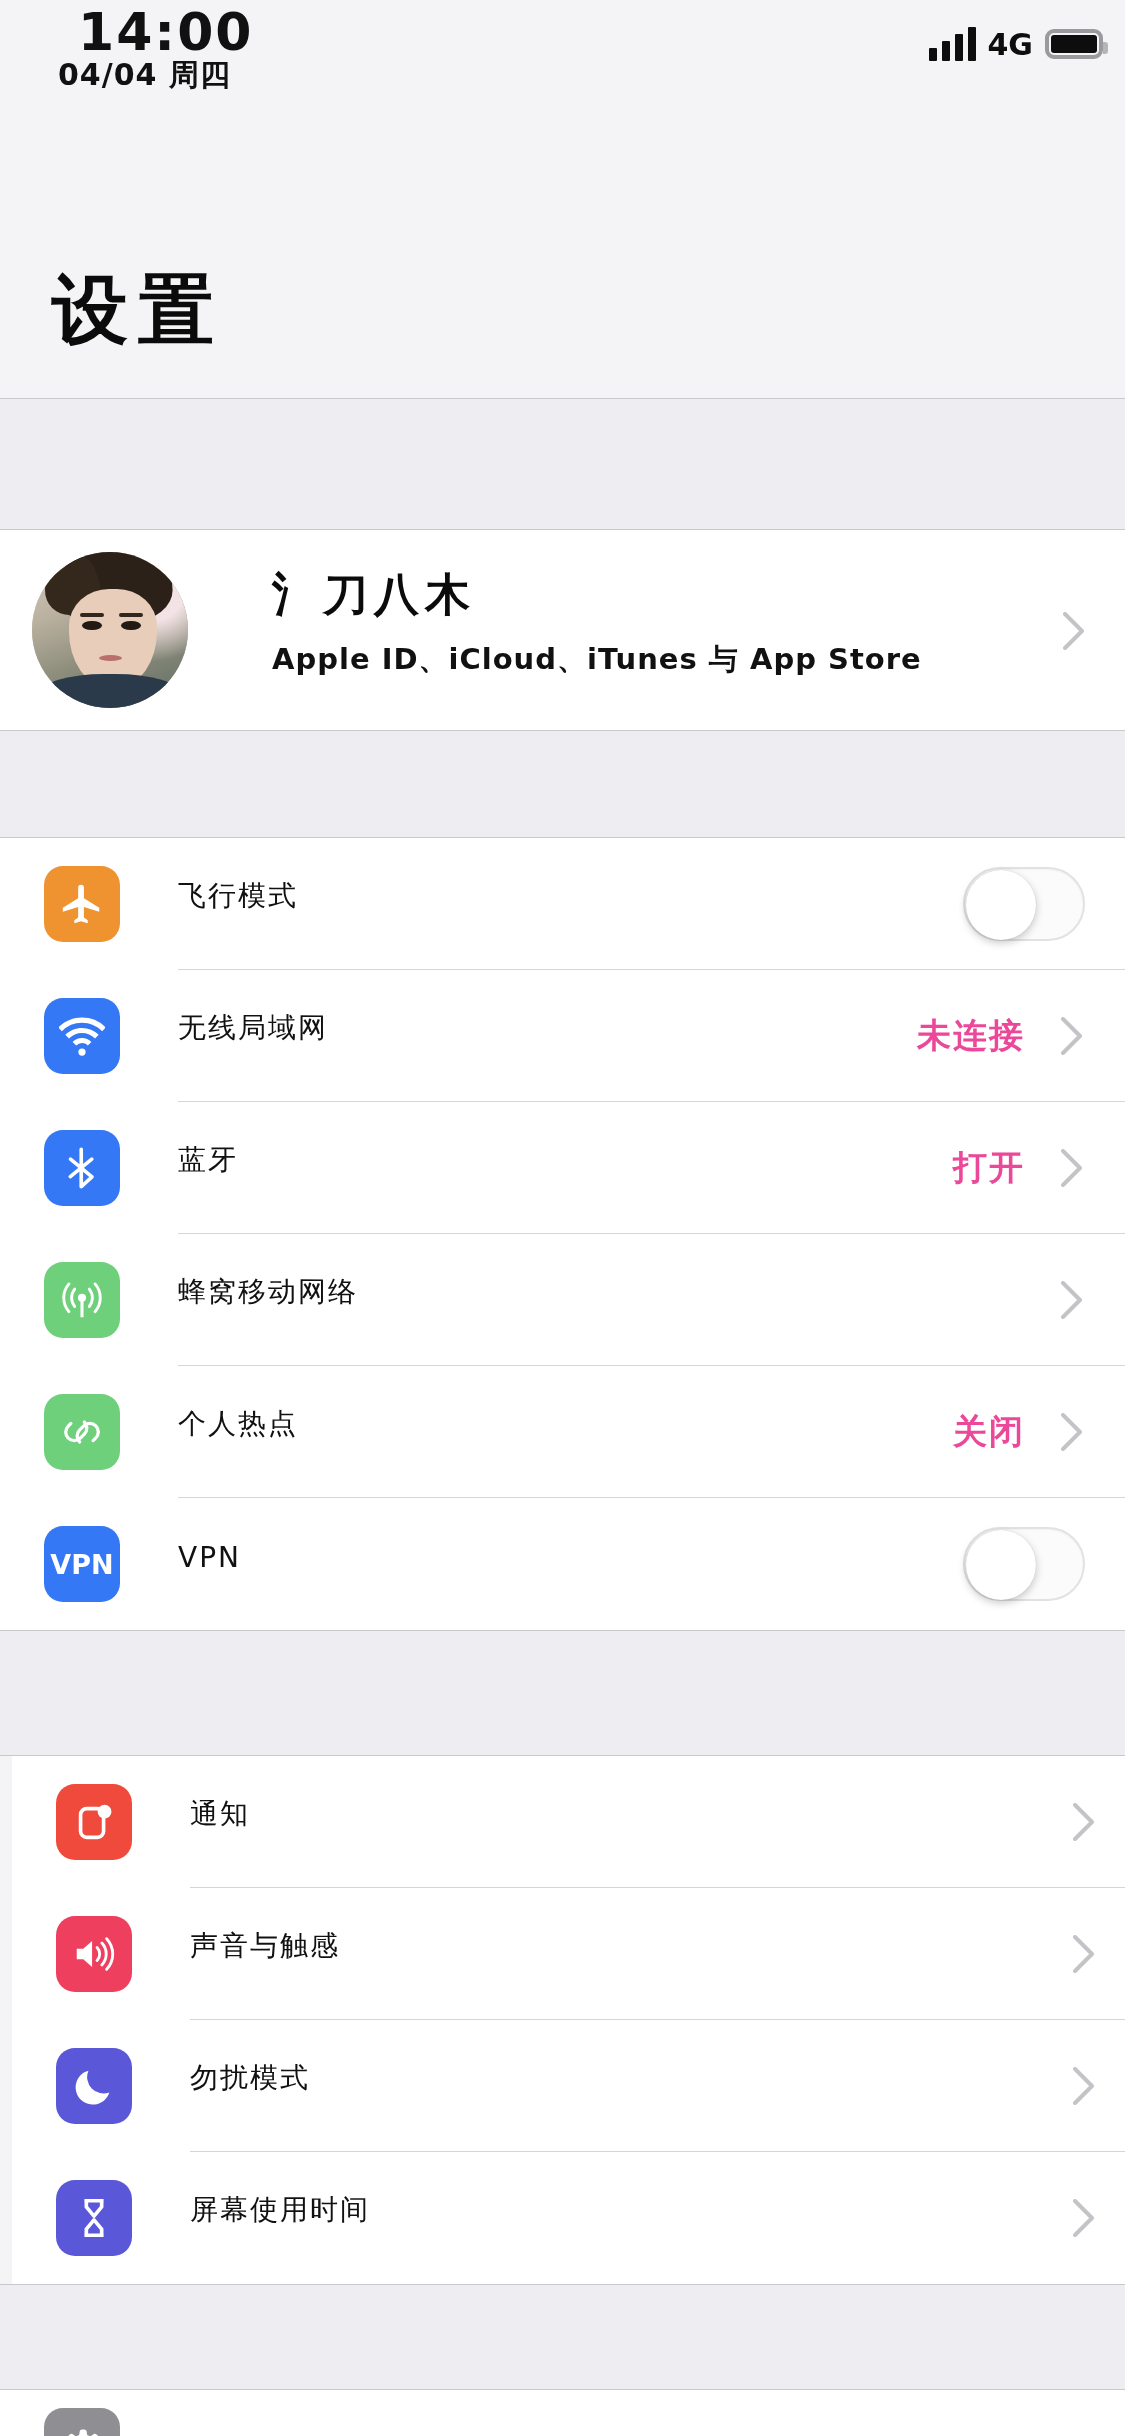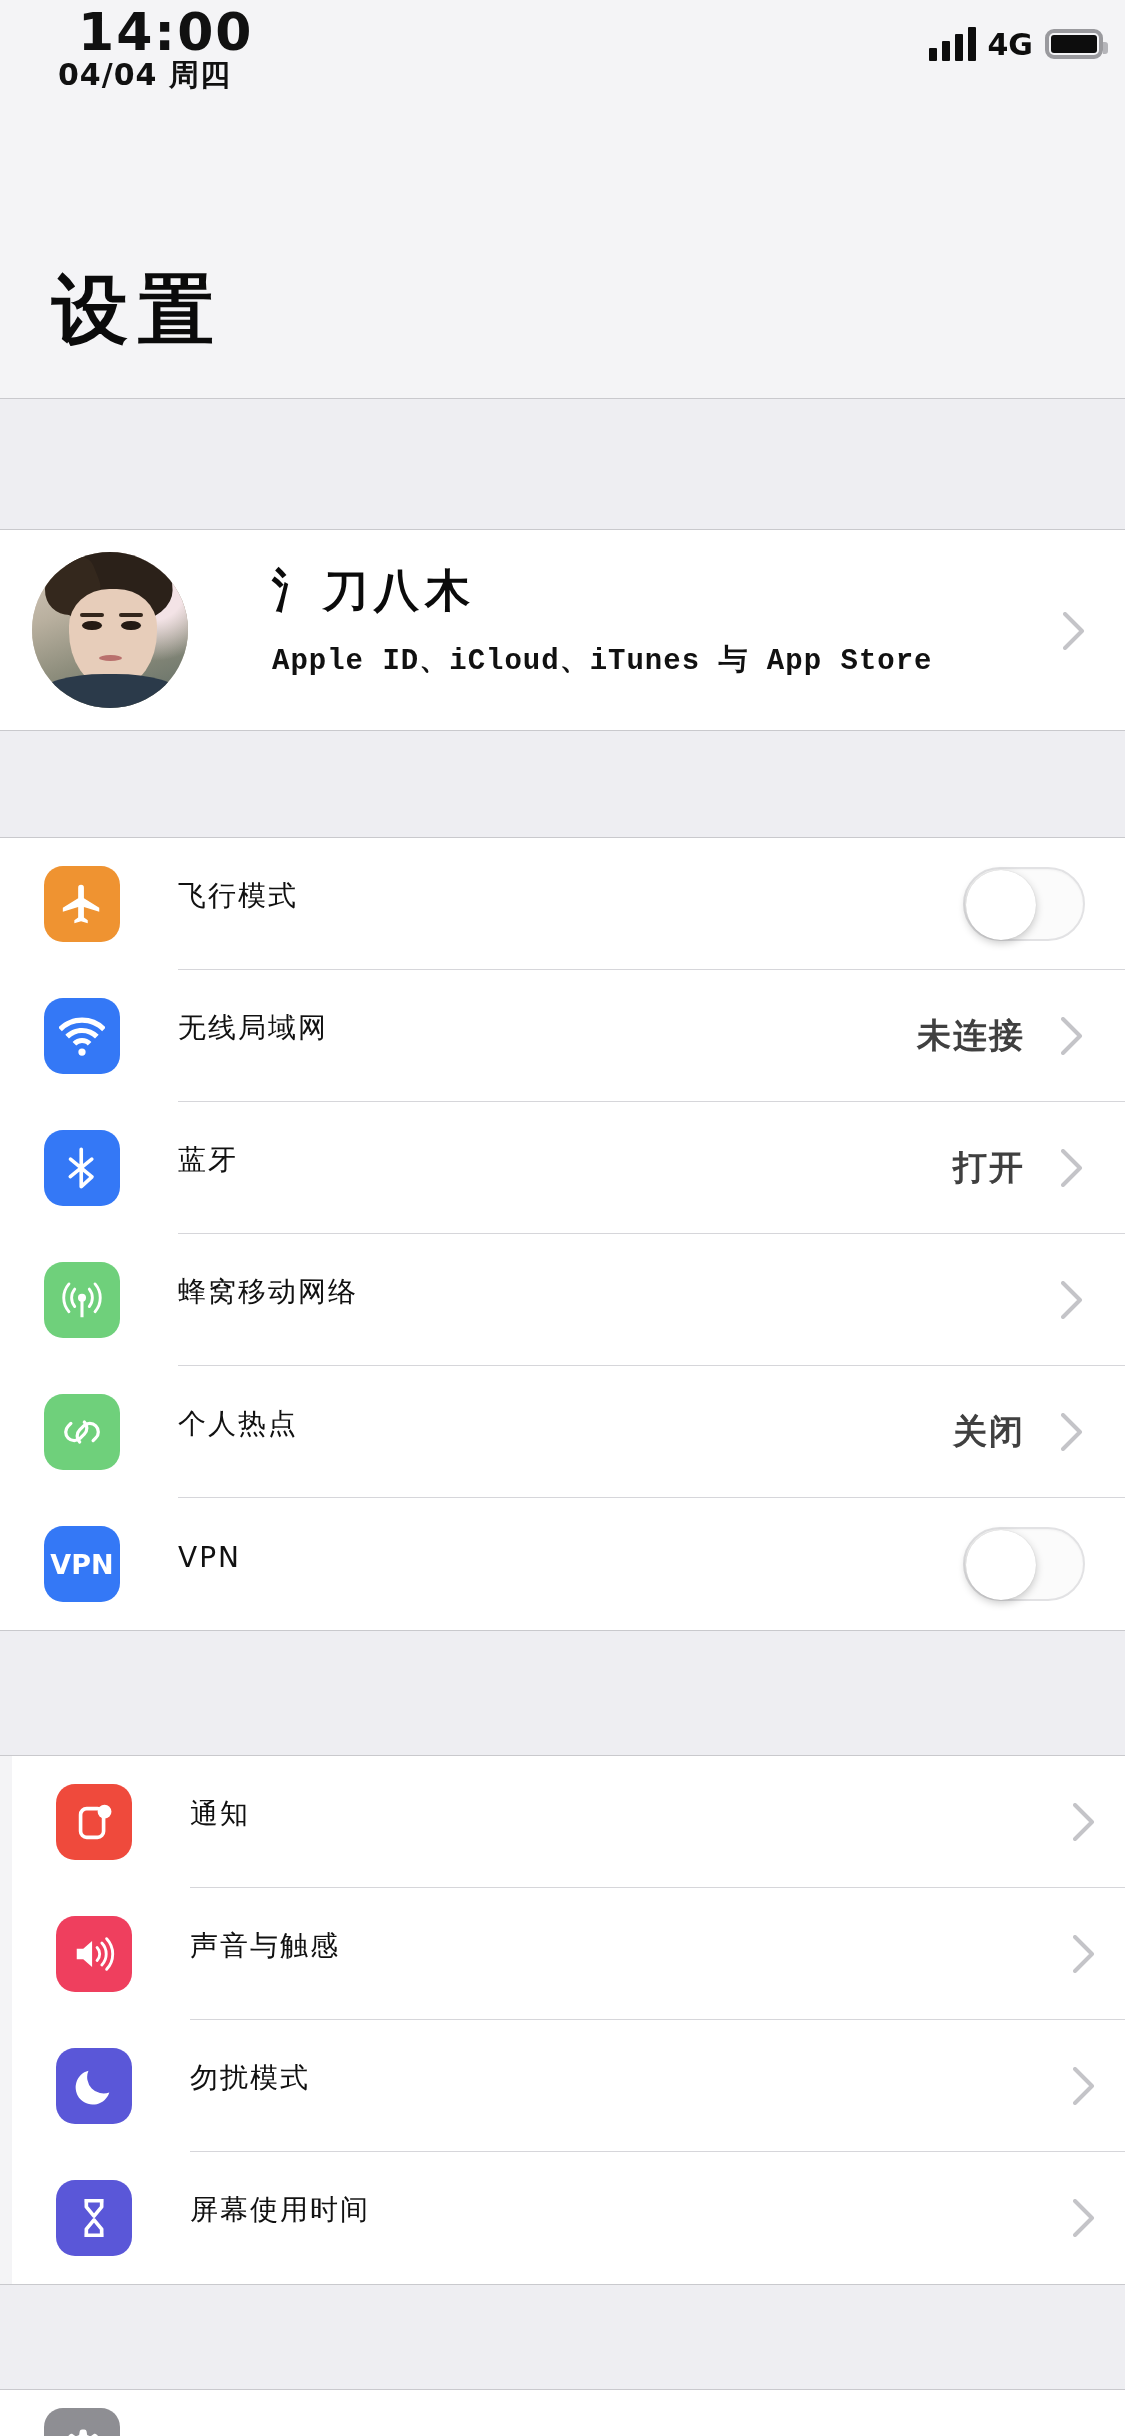--- a/index.html
+++ b/index.html
@@ -67,21 +67,21 @@
 
   
   .gap { background: #eeeef2; width: 1125px; }
   .gap.top-line { border-top: 1px solid #c9c9cd; }
   .gap.bot-line { border-bottom: 1px solid #c9c9cd; }
   .card { background: #ffffff; width: 1125px; }
 
   
   .profile {
     position: relative; width: 1125px; height: 200px;
-    background: #fff; display: flex; align-items: center; font-family: Liberation Mono, monospace;
+    background: #fff; display: flex; align-items: center;
   }
   .avatar {
     position: absolute; left: 32px; top: 22px;
     width: 156px; height: 156px; border-radius: 50%;
     overflow: hidden;
     background: #cbbfb2;
   }
   .avatar .bg { position: absolute; inset: 0;
     background:
       radial-gradient(circle at 78% 24%, #f3e3e6 0 18%, rgba(243,227,230,0) 42%),
@@ -133,21 +133,21 @@
     display: flex; align-items: center; justify-content: center;
     color: #fff;
   }
   .row-label {
     position: absolute; left: 178px;
     font-size: 28px; font-weight: 400; color: #111;
     letter-spacing: 2px;
   }
   .row-value {
     position: absolute; right: 100px;
-    font-size: 34px; font-weight: 600; color: #404040;
+    font-size: 34px; font-weight: 600; color: #ec4899;
     letter-spacing: 2px;
   }
   .chev {
     width: 22px; height: 38px;
   }
   .chev svg { display: block; }
   .row .chev { position: absolute; right: 42px; }
 
   
   .switch {

